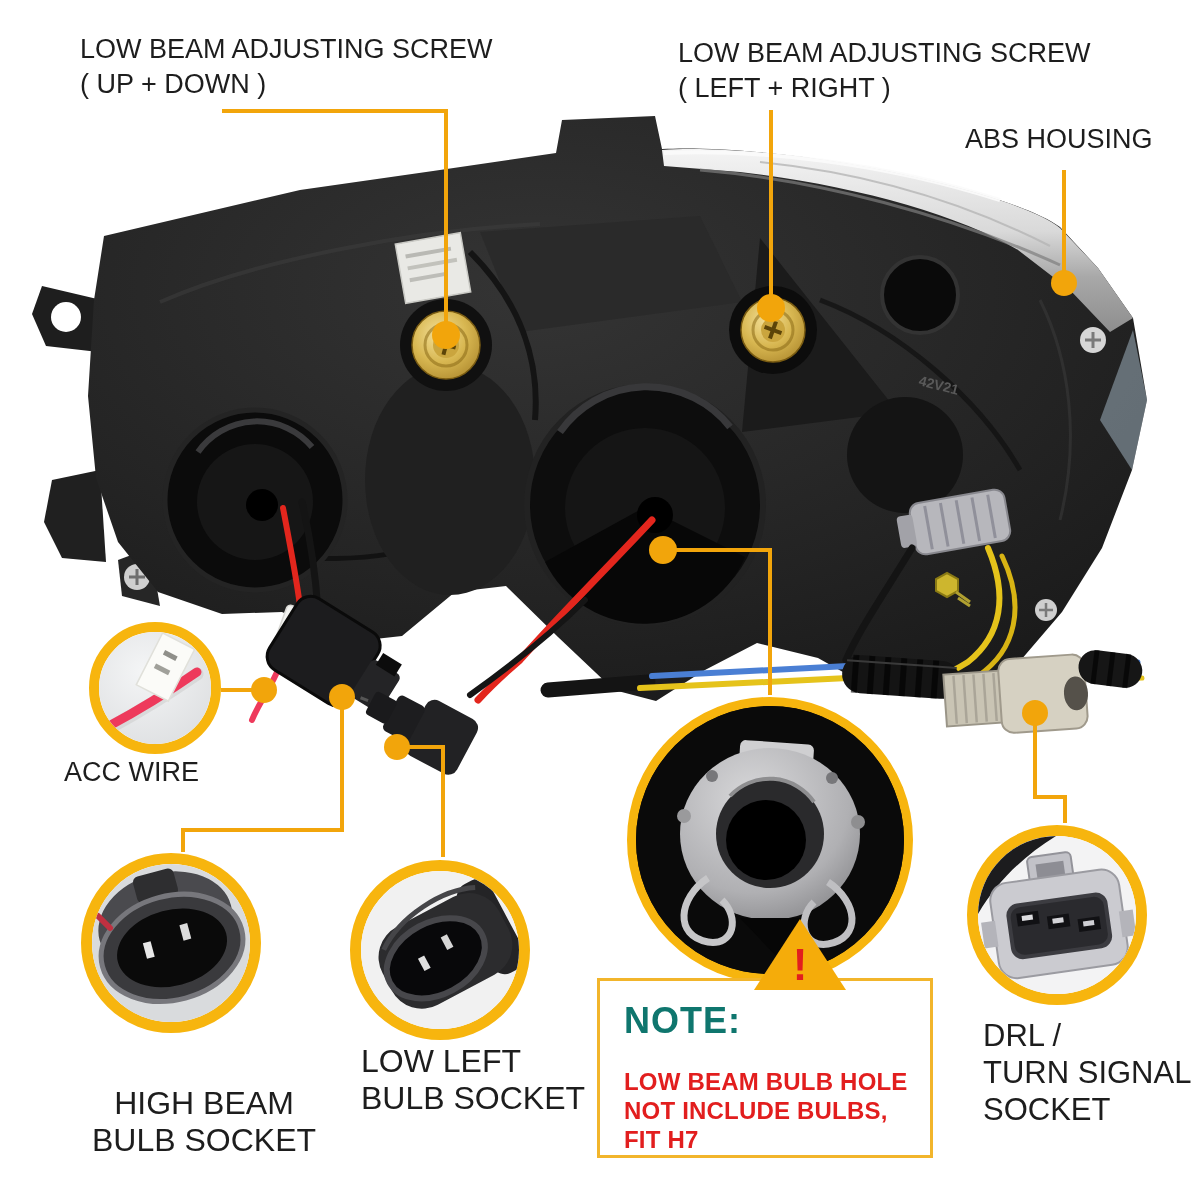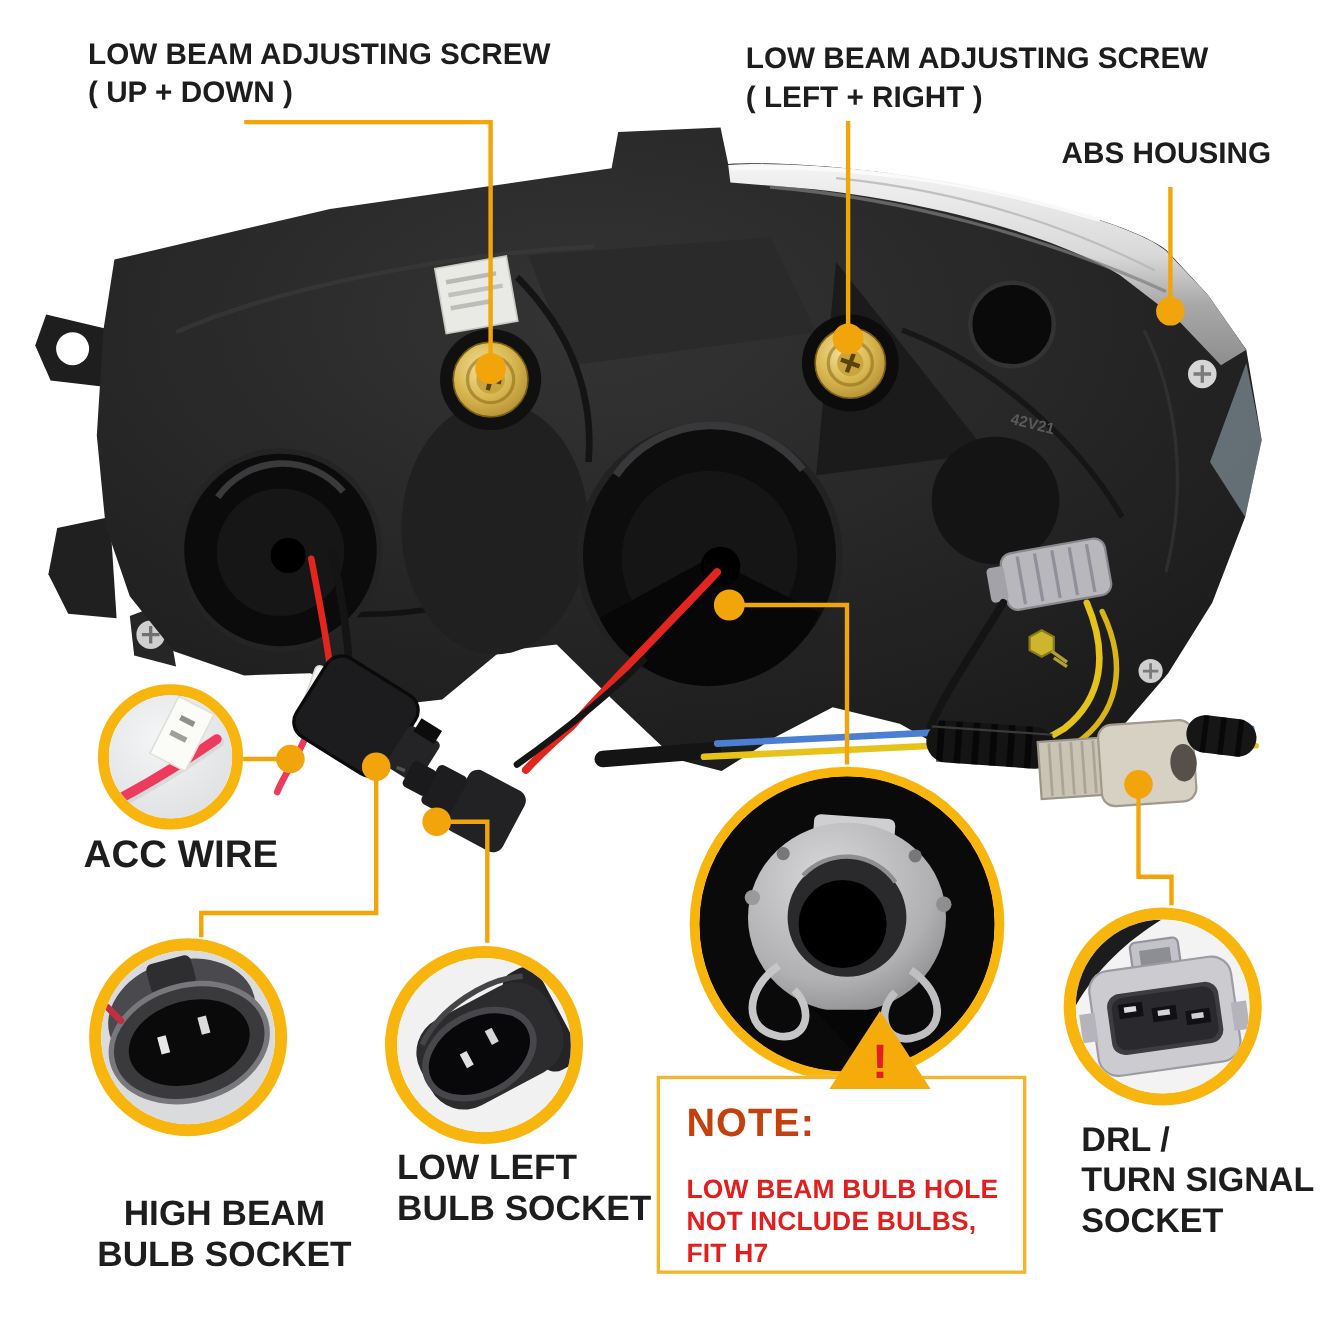--- a/index.html
+++ b/index.html
@@ -12,30 +12,30 @@
   .inset{position:absolute;border-radius:50%;box-sizing:border-box;background:#fff;
     overflow:hidden;z-index:3;border:11px solid #F7B50E;}
   .inset svg{position:absolute;left:0;top:0;width:100%;height:100%}
   #inset-acc{left:89px;top:622px;width:132px;height:132px;border-width:10px}
   #inset-highbeam{left:81px;top:853px;width:180px;height:180px}
   #inset-lowbeam{left:350px;top:860px;width:180px;height:180px}
   #inset-bulbhole{left:627px;top:697px;width:286px;height:286px;border-width:9px;background:#0a0a0a}
   #inset-drl{left:967px;top:825px;width:180px;height:180px}
   #note-box{position:absolute;left:597px;top:978px;width:336px;height:180px;box-sizing:border-box;
     border:3px solid #F2B52B;background:#fff;z-index:3;padding:22px 10px 0 24px;}
-  #note-title{font-size:36px;font-weight:800;color:#c2410c;letter-spacing:1px;line-height:1;}
+  #note-title{font-size:36px;font-weight:800;color:#0f766e;letter-spacing:1px;line-height:1;}
   #note-body{margin-top:28px;font-size:24px;font-weight:700;color:#E21E1E;line-height:29px;letter-spacing:0.2px;}
   #note-body span{display:block}
   #warn-triangle{position:absolute;left:752px;top:918px;width:96px;height:74px;z-index:4;}
-  .lbl{position:absolute;color:#1D1D1D;font-weight:700;z-index:6;white-space:nowrap;}
+  .lbl{position:absolute;color:#1D1D1D;font-weight:400;z-index:6;white-space:nowrap;}
   .lbl span{display:block}
   #lbl-ud{left:80px;top:32px;font-size:27px;line-height:35px;}
   #lbl-lr{left:678px;top:36px;font-size:27px;line-height:35px;}
   #lbl-abs{left:965px;top:124px;font-size:27px;}
-  #lbl-acc{left:76px;top:757px;font-size:35px;}
+  #lbl-acc{left:64px;top:757px;font-size:27px;}
   #lbl-hb{left:88px;top:1085px;font-size:32px;line-height:37px;text-align:center;width:232px;}
   #lbl-lb{left:361px;top:1043px;font-size:32px;line-height:37px;}
   #lbl-drl{left:983px;top:1017px;font-size:31px;line-height:37px;}
 </style>
 </head>
 <body>
 
 <div id="stage">
 
   <svg id="art" class="layer" viewBox="0 0 1200 1200">

